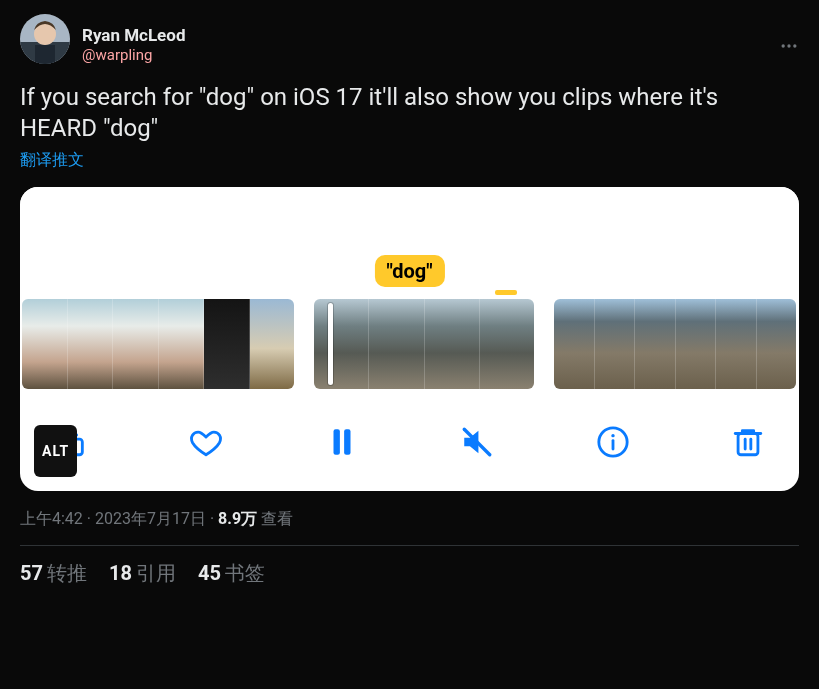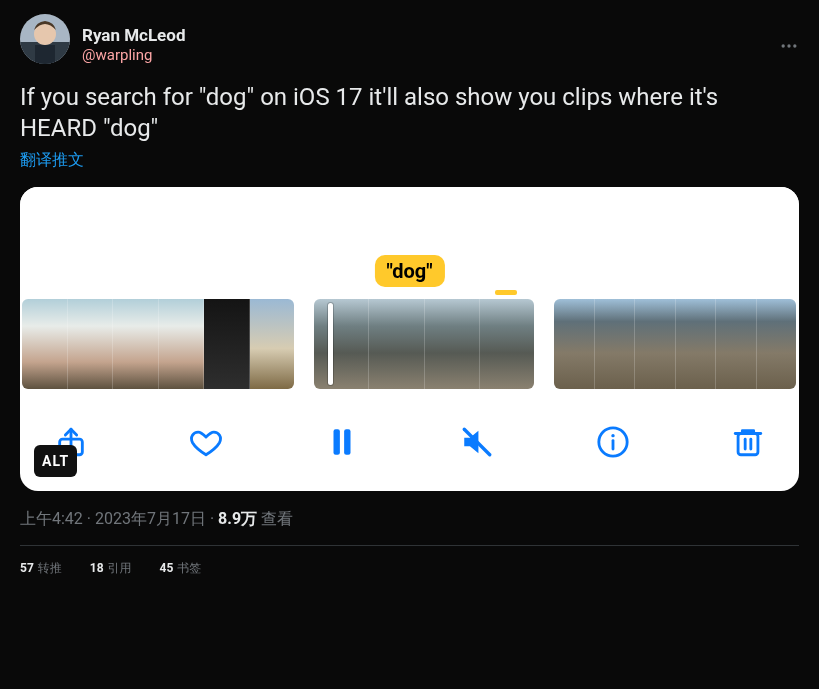--- a/index.html
+++ b/index.html
@@ -152,41 +152,41 @@
   .tb-btn svg { width: 34px; height: 34px; display: block; }
   .alt-badge {
     position: absolute;
     left: 14px;
     bottom: 14px;
     background: #111;
     color: #fff;
     font-size: 14px;
     font-weight: 700;
     letter-spacing: 1px;
-    padding: 8px 8px;
+    padding: 18px 8px;
     border-radius: 6px;
     cursor: pointer;
   }
   .meta {
     margin-top: 18px;
     color: #71767b;
     font-size: 16px;
   }
   .meta .views-num { color: #e7e9ea; font-weight: 700; text-align: right; }
   .sep {
     margin-top: 15px;
     border: none;
     border-top: 1px solid #2f3336;
   }
   .stats {
     margin-top: 14px;
     display: flex;
-    gap: 28px;
+    gap: 22px;
     color: #71767b;
-    font-size: 12px;
+    font-size: 20px;
   }
   .stats .n { color: #e7e9ea; font-weight: 700; margin-right: 4px; }
   .stats > div { cursor: pointer; }
 </style>
 </head>
 <body>
 
 <div class="tweet">
 
   <div class="header">

